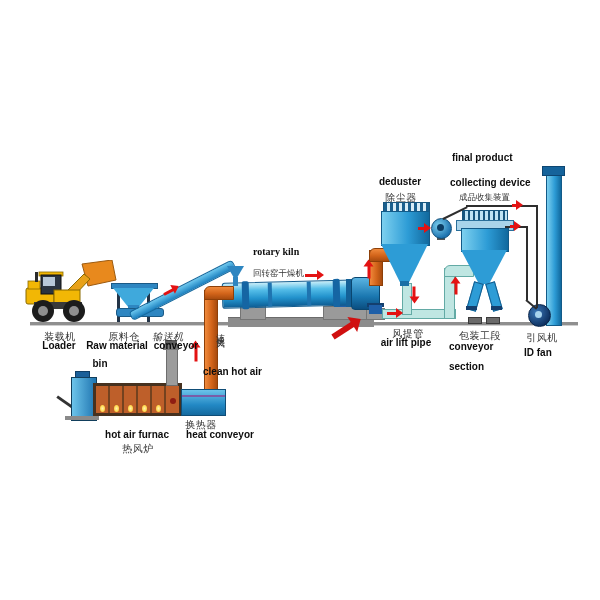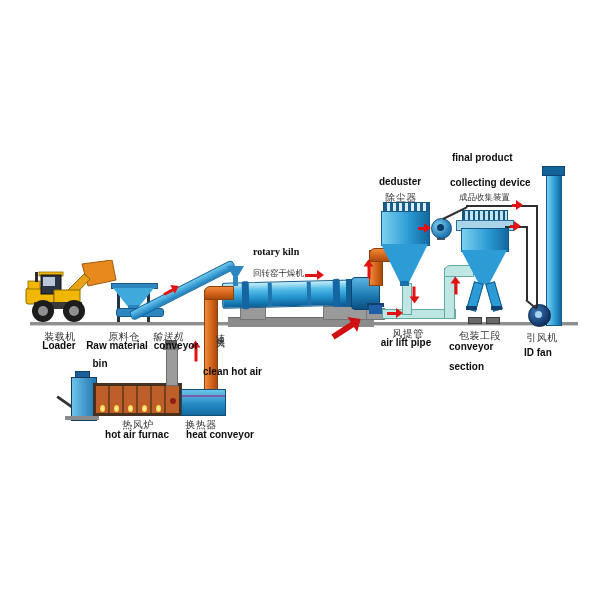--- a/index.html
+++ b/index.html
@@ -168,21 +168,21 @@
 
   <div class="zh ctr" style="left:148px;top:330px;width:40px;font-style:italic;">输送机</div>
   <div class="en ctr" style="left:144px;top:340px;width:64px;">conveyor</div>
 
   <div class="en" style="left:253px;top:246px;font-family:Liberation Serif, serif;">rotary kiln</div>
   <div class="zh zh-sm" style="left:253px;top:262px;margin-top:6px;">回转窑干燥机</div>
 
   <div class="zh-vert" style="left:215px;top:327px;">洁净热风</div>
   <div class="en" style="left:203px;top:366px;">clean hot air</div>
 
-  <div class="zh ctr" style="left:116px;top:418px;width:44px;">热风炉</div>
+  <div class="zh ctr" style="left:116px;top:442px;width:44px;">热风炉</div>
   <div class="en ctr" style="left:90px;top:429px;width:94px;">hot air furnac</div>
 
   <div class="zh ctr" style="left:182px;top:418px;width:38px;">换热器</div>
   <div class="en ctr" style="left:172px;top:429px;width:96px;">heat conveyor</div>
 
   <div class="en ctr" style="left:368px;top:176px;width:64px;">deduster</div>
   <div class="zh ctr" style="left:382px;top:191px;width:38px;">除尘器</div>
 
   <div class="en" style="left:452px;top:152px;">final product</div>
   <div class="en" style="left:450px;top:177px;">collecting device</div>

